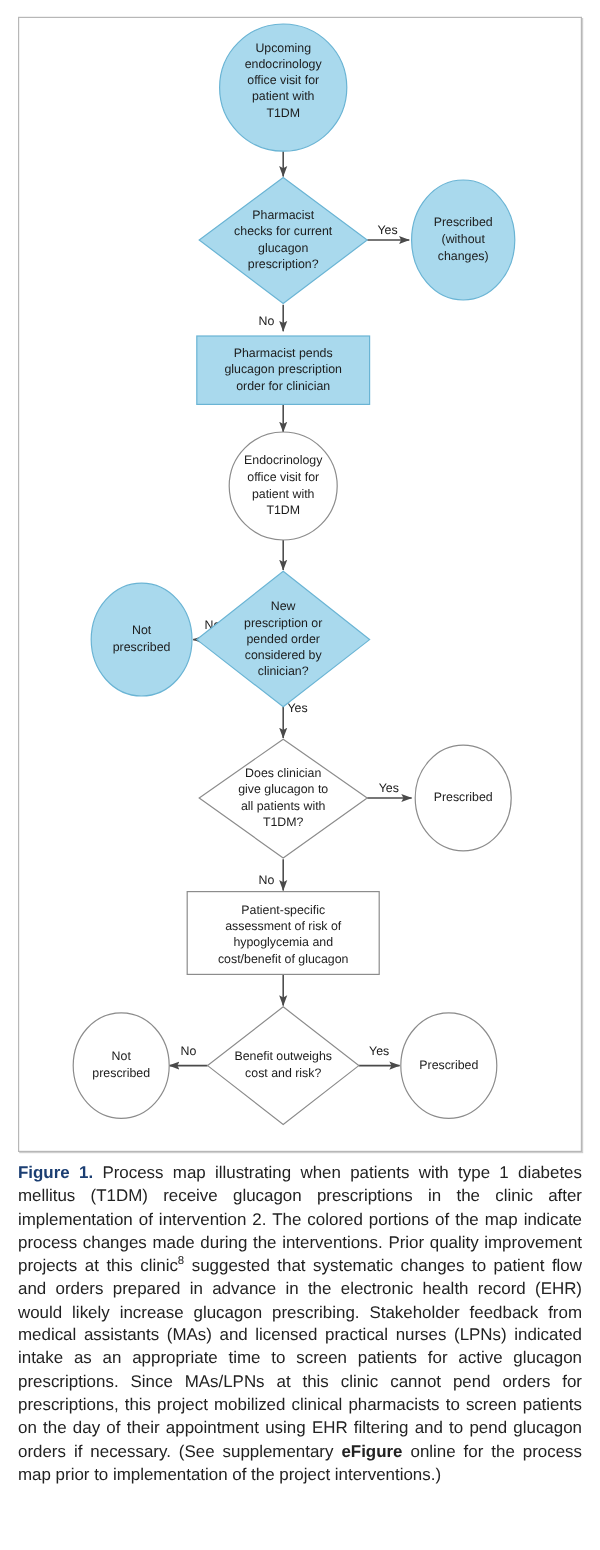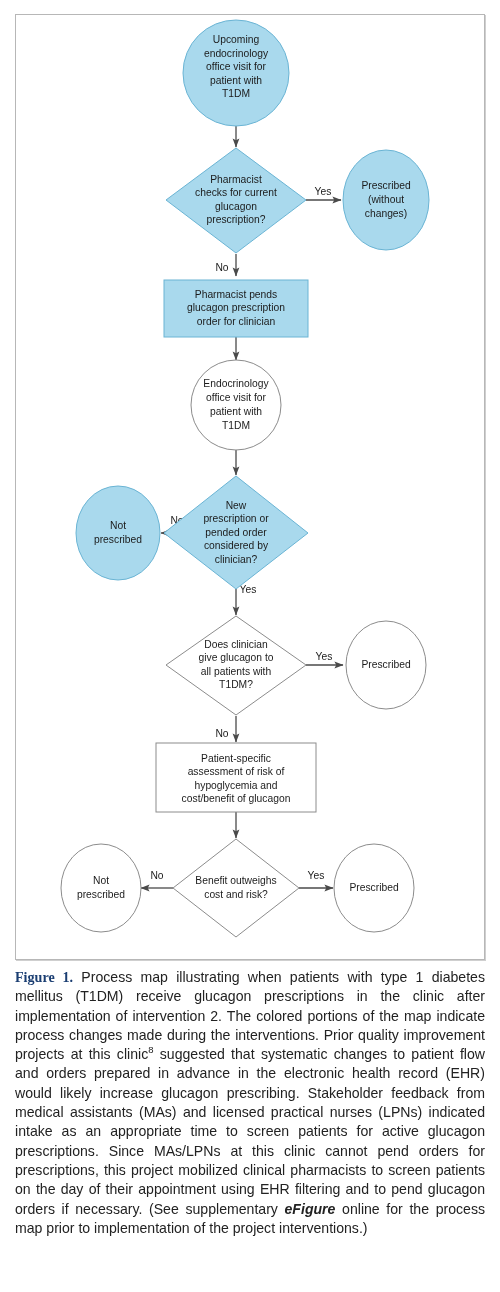--- a/index.html
+++ b/index.html
@@ -73,26 +73,24 @@
     font-family: "Liberation Sans", sans-serif;
     font-size: 14.1px;
     line-height: 19.3px;
     color: #222222;
     text-align: justify;
     text-justify: inter-word;
   }
   #caption .fig-label {
     font-weight: bold;
     color: #1b3e72;
-    font-family: Liberation Serif, serif;
   }
   #caption .bold-ref {
     font-weight: bold;
     color: #222222;
-    font-style: italic;
   }
   #caption sup {
     font-size: 9.5px;
     vertical-align: super;
     line-height: 0;
   }
 </style>
 </head>
 <body>
 

